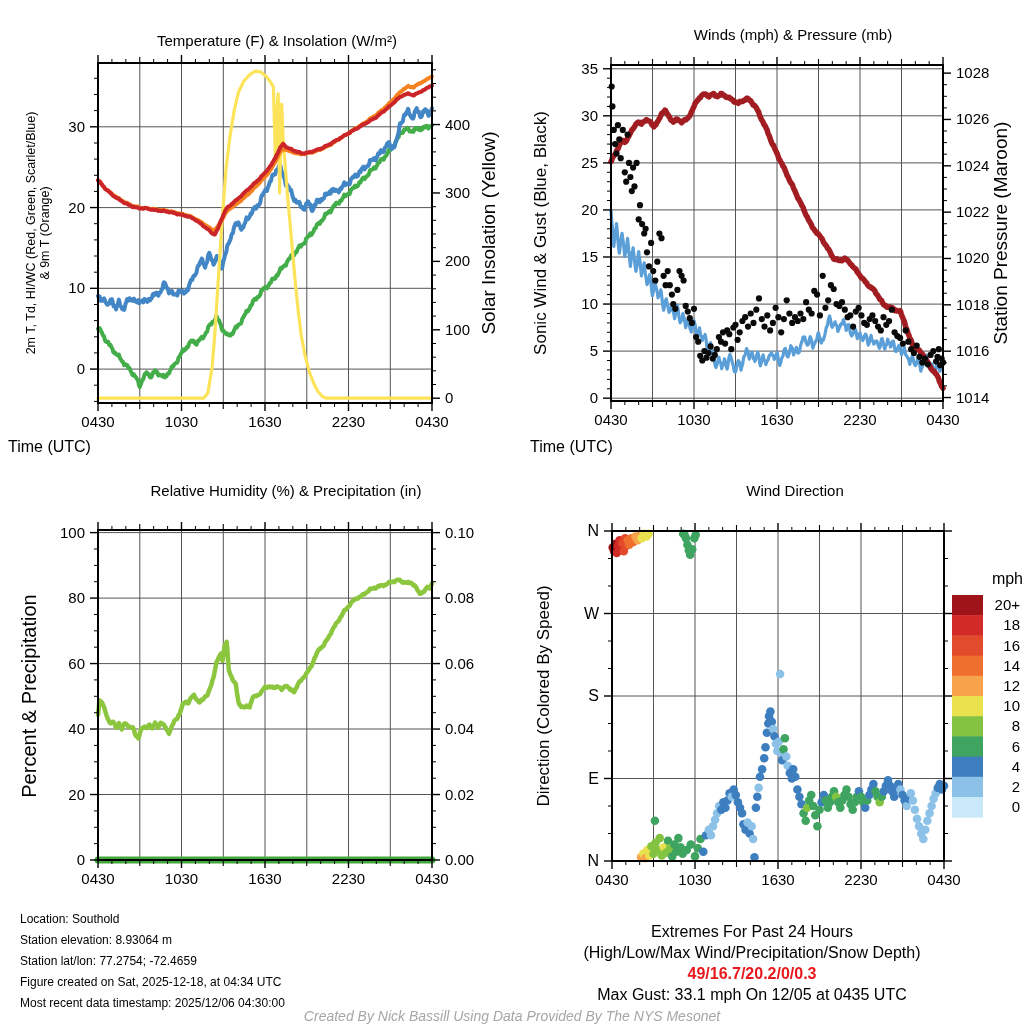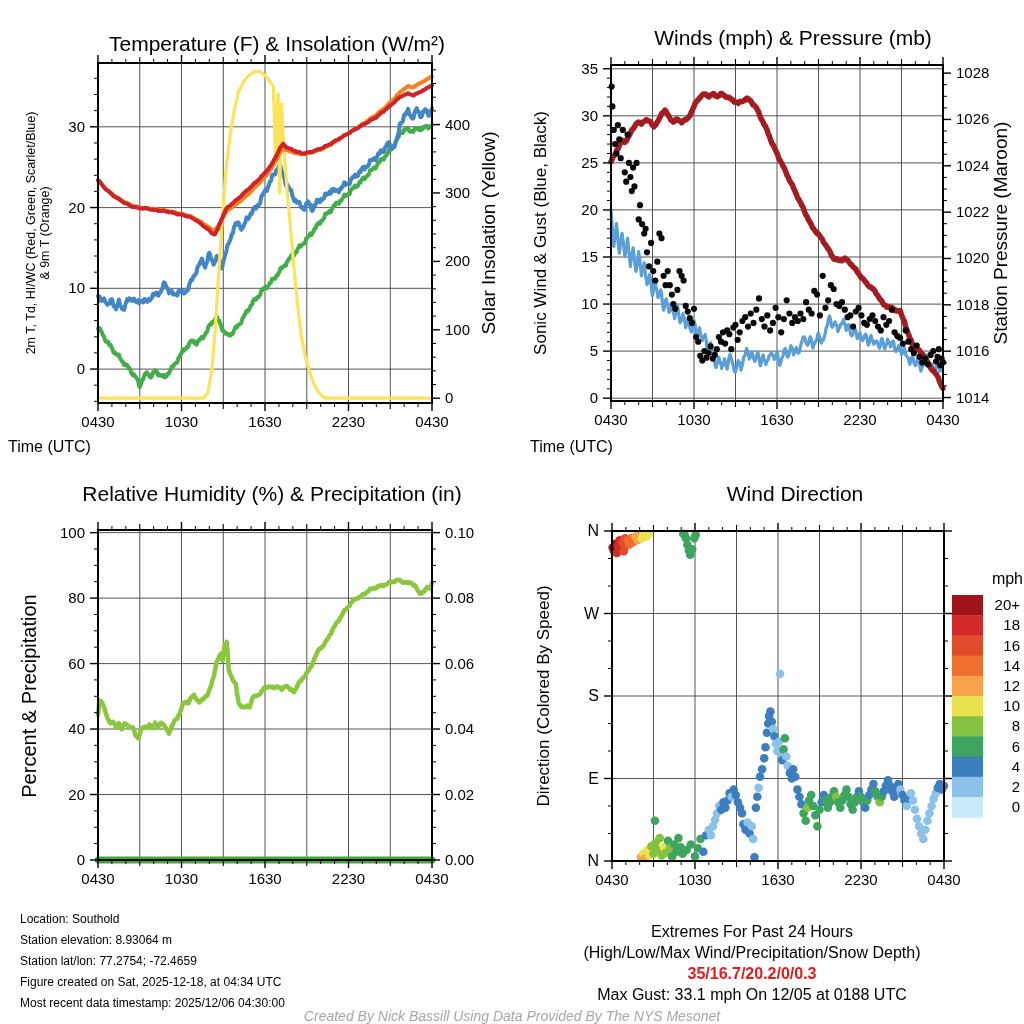--- a/index.html
+++ b/index.html
@@ -2,24 +2,24 @@
 <html><head>
 <meta charset="utf-8">
 <style>
   html,body{margin:0;padding:0;background:#fff;}
   #page{position:relative;width:1024px;height:1024px;background:#fff;overflow:hidden;
         font-family:"Liberation Sans",sans-serif;color:#000;}
   .chart{position:absolute;}
   #chart0{left:0;top:0;}  #chart1{left:512px;top:0;}
   #chart2{left:0;top:460px;} #chart3{left:512px;top:460px;}
   svg text{font-family:"Liberation Sans",sans-serif;}
-  .title{position:absolute;font-size:21px;text-align:center;white-space:nowrap;}
+  .title{position:absolute;font-size:15px;text-align:center;white-space:nowrap;}
   #t0{left:10px;top:32px;width:534px;}
   #t1{left:526px;top:26px;width:534px;}
-  #t2{left:5px;top:482px;width:534px;}
+  #t2{left:19px;top:482px;width:534px;}
   #t3{left:528px;top:482px;width:534px;}
   .xlabel{position:absolute;font-size:16px;}
   #x0{left:8px;top:438px;width:534px;}
   #x1{left:530px;top:438px;width:534px;}
   .vlabel{position:absolute;transform:translate(-50%,-50%) rotate(-90deg);
           white-space:nowrap;text-align:center;}
   #yl0{left:38px;top:233px;font-size:12.5px;line-height:14px;}
   #yr0{left:489px;top:233px;font-size:19px;}
   #yl1{left:541px;top:233px;font-size:17px;}
   #yr1{left:1001px;top:233px;font-size:19px;}
@@ -971,18 +971,18 @@
     <div>Location: Southold</div>
     <div>Station elevation: 8.93064 m</div>
     <div>Station lat/lon: 77.2754; -72.4659</div>
     <div>Figure created on Sat, 2025-12-18, at 04:34 UTC</div>
     <div>Most recent data timestamp: 2025/12/06 04:30:00</div>
   </div>
 
   <div id="footer-right">
     <div>Extremes For Past 24 Hours</div>
     <div>(High/Low/Max Wind/Precipitation/Snow Depth)</div>
-    <div class="extremes">35/16.7/20.2/0/0.3</div>
-    <div>Max Gust: 33.1 mph On 12/05 at 0188 UTC</div>
+    <div class="extremes">49/16.7/20.2/0/0.3</div>
+    <div>Max Gust: 33.1 mph On 12/05 at 0435 UTC</div>
   </div>
 
   <div id="credit">Created By Nick Bassill Using Data Provided By The NYS Mesonet</div>
 </div>
 
 </body></html>

